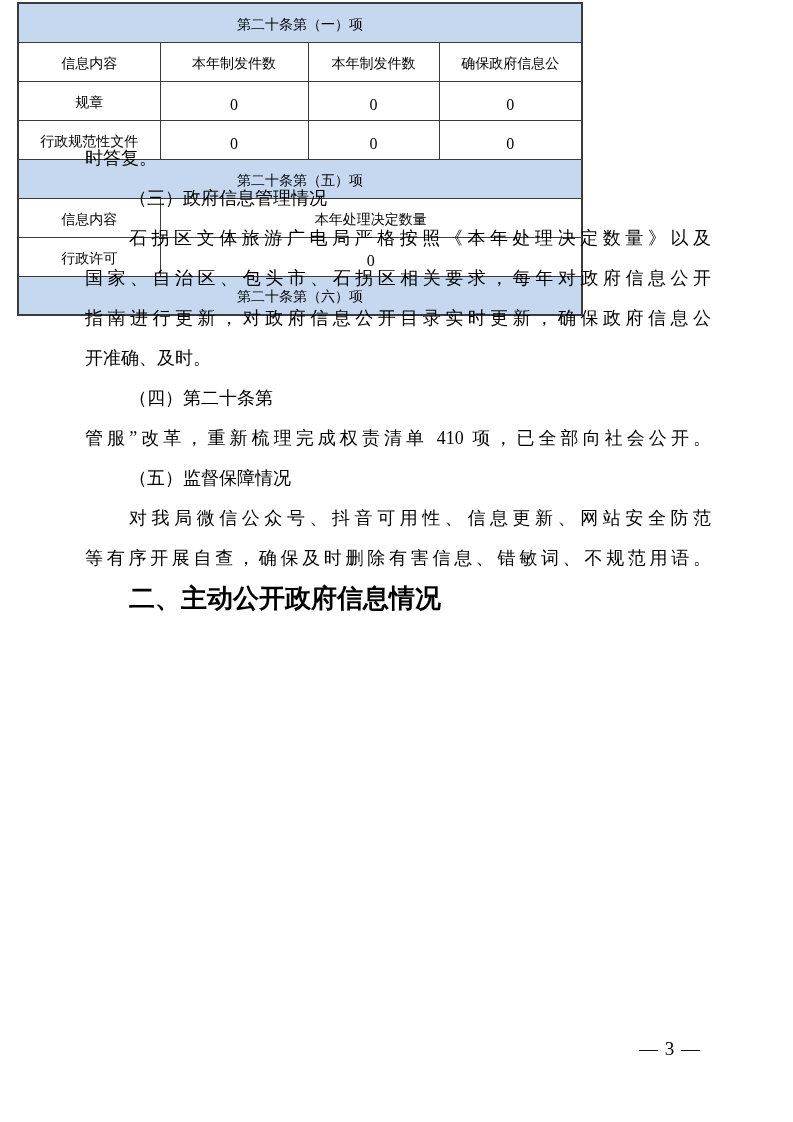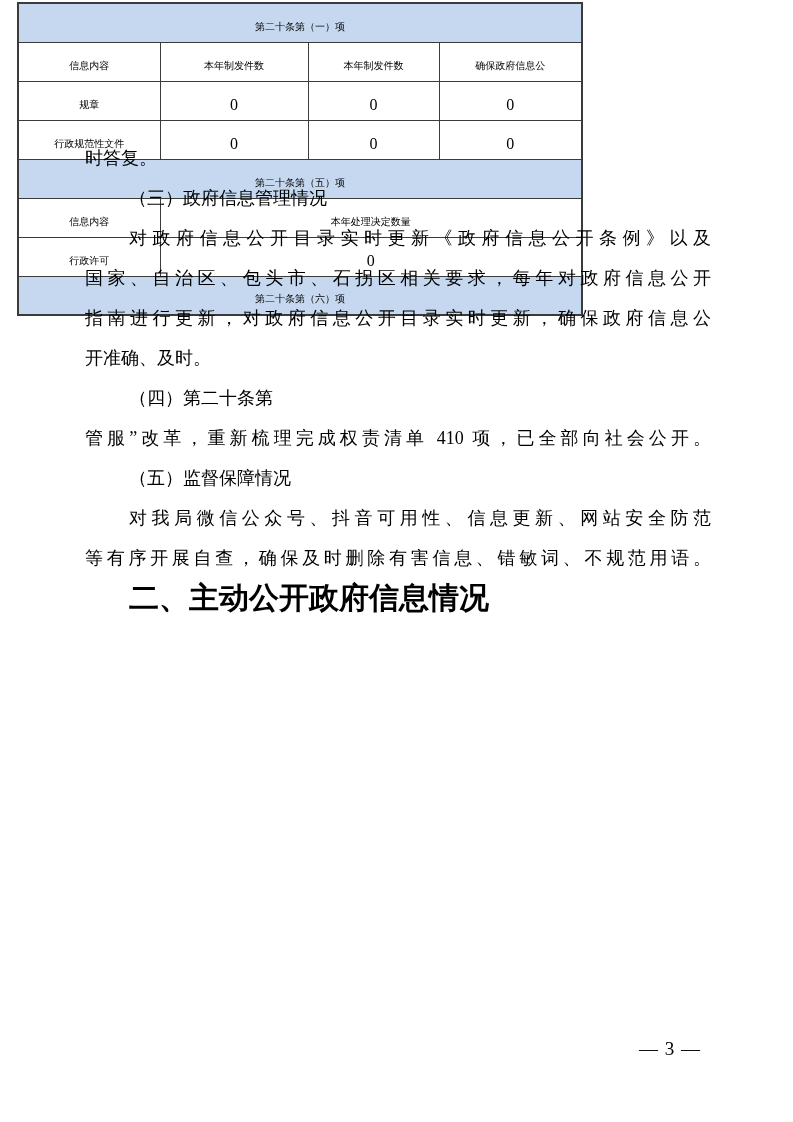--- a/index.html
+++ b/index.html
@@ -29,37 +29,37 @@
   }
   .line.fill {
     white-space: normal;
     text-align: justify;
     text-align-last: justify;
   }
   .line.indent { text-indent: 44px; }
   .line.heading {
     font-family: "Liberation Sans", sans-serif;
     font-weight: bold;
-    font-size: 30px;
+    font-size: 26px;
   }
   table.info {
     border-collapse: collapse;
     table-layout: fixed;
     width: 564px;
     margin-left: 17px;
     margin-top: 2px;
     border: 2px solid var(--border-color, #3b3b3b);
   }
   table.info td {
     border: 1px solid var(--border-color, #3b3b3b);
     height: 39px;
     text-align: center;
     vertical-align: bottom;
     padding: 2px 4px 8px 4px;
-    font-size: 10px;
+    font-size: 14px;
     font-family: "Liberation Serif", serif;
   }
   table.info td.sec-header {
     background: var(--header-bg, #C5D8EF);
   }
   table.info td.num {
     font-size: 16px;
     padding-bottom: 6px;
   }
   .page-number {
@@ -73,21 +73,21 @@
 </style>
 </head>
 <body>
 
 <div class="page">
 
   <div class="content">
 
   <div class="line">时答复。</div>
       <div class="line indent">（三）政府信息管理情况</div>
-      <div class="line fill indent">对政府信息公开目录实时更新《政府信息公开条例》以及</div>
+      <div class="line fill indent">石拐区文体旅游广电局严格按照《本年处理决定数量》以及</div>
       <div class="line fill">国家、自治区、包头市、石拐区相关要求，每年对政府信息公开</div>
       <div class="line fill">指南进行更新，对政府信息公开目录实时更新，确保政府信息公</div>
       <div class="line">开准确、及时。</div>
       <div class="line indent">（四）第二十条第</div>
       <div class="line fill">管服”改革，重新梳理完成权责清单 410 项，已全部向社会公开。</div>
       <div class="line indent">（五）监督保障情况</div>
       <div class="line fill indent">对我局微信公众号、抖音可用性、信息更新、网站安全防范</div>
       <div class="line fill">等有序开展自查，确保及时删除有害信息、错敏词、不规范用语。</div>
       <div class="line indent heading">二、主动公开政府信息情况</div>
     </div>

